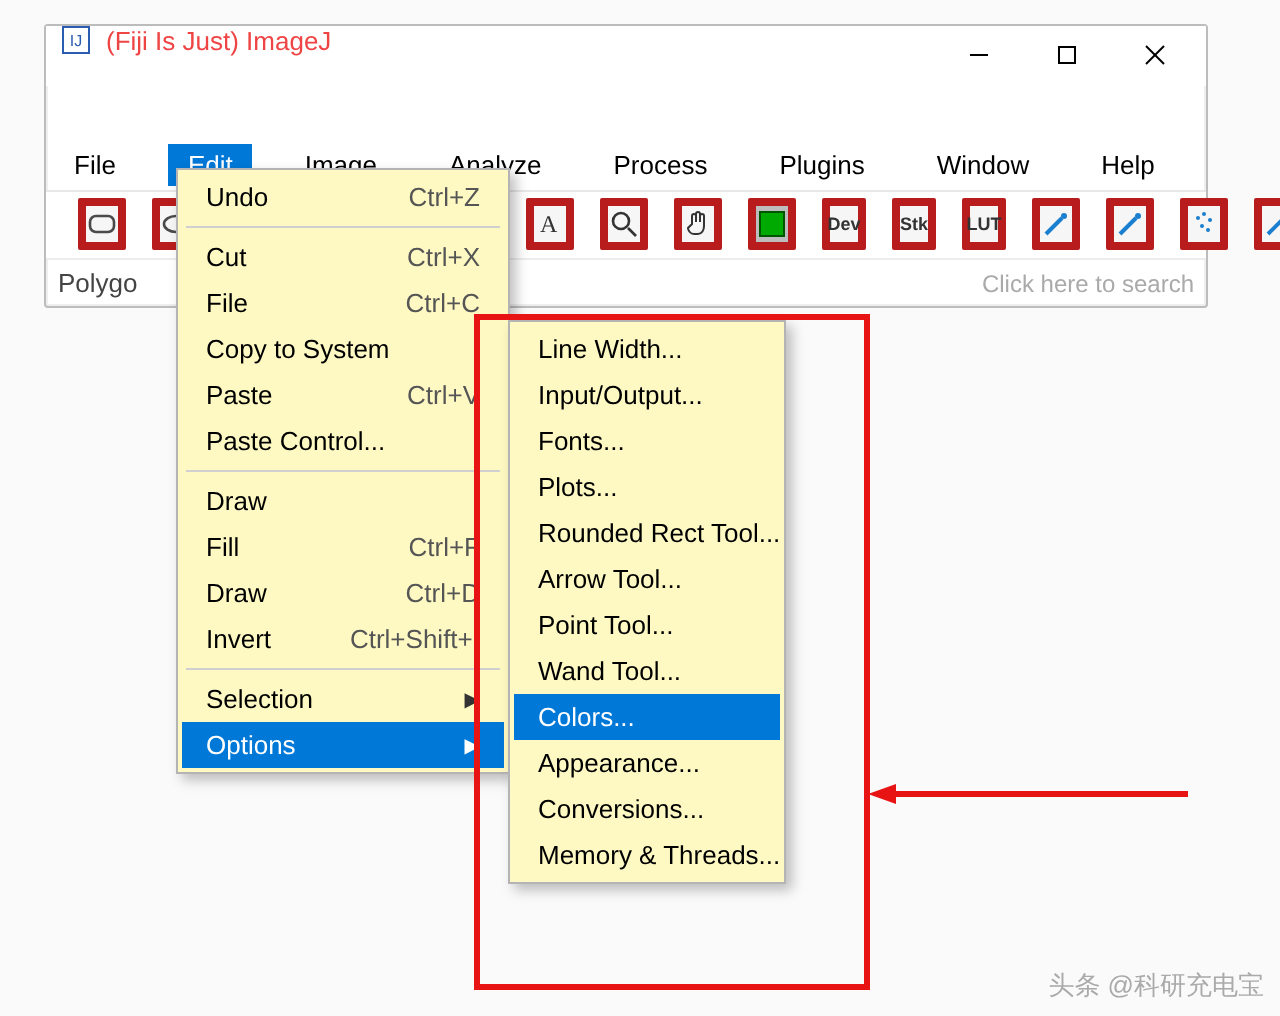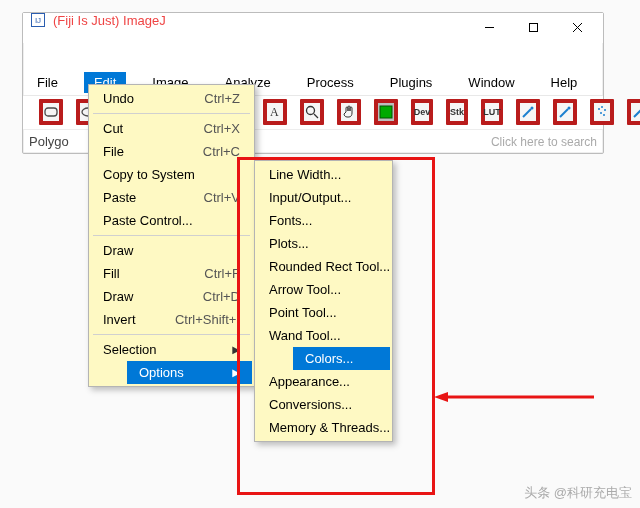--- a/index.html
+++ b/index.html
@@ -124,21 +124,20 @@
     padding: 4px 12px 4px 12px;
     white-space: nowrap;
   }
   .dropdown .ditem .label { flex: 1; }
   .dropdown .ditem .shortcut { color: #555; margin-left: 24px; }
   .dropdown .ditem .arrow { color: #333; margin-left: 18px; font-size: 10px; }
   .dropdown .sep { height: 1px; background: #d0d0d0; margin: 3px 2px; }
   .dropdown .ditem.highlight {
     background: #0078d7;
     color: #fff;
-    margin-left: 36px;
   }
   .dropdown .ditem.highlight .shortcut,
   .dropdown .ditem.highlight .arrow { color: #fff; }
   #edit-menu { left: 88px; top: 84px; width: 167px; }
   #options-menu { left: 254px; top: 160px; width: 139px; }
   .redbox {
     position: absolute;
     left: 237px;
     top: 157px;
     width: 198px;

